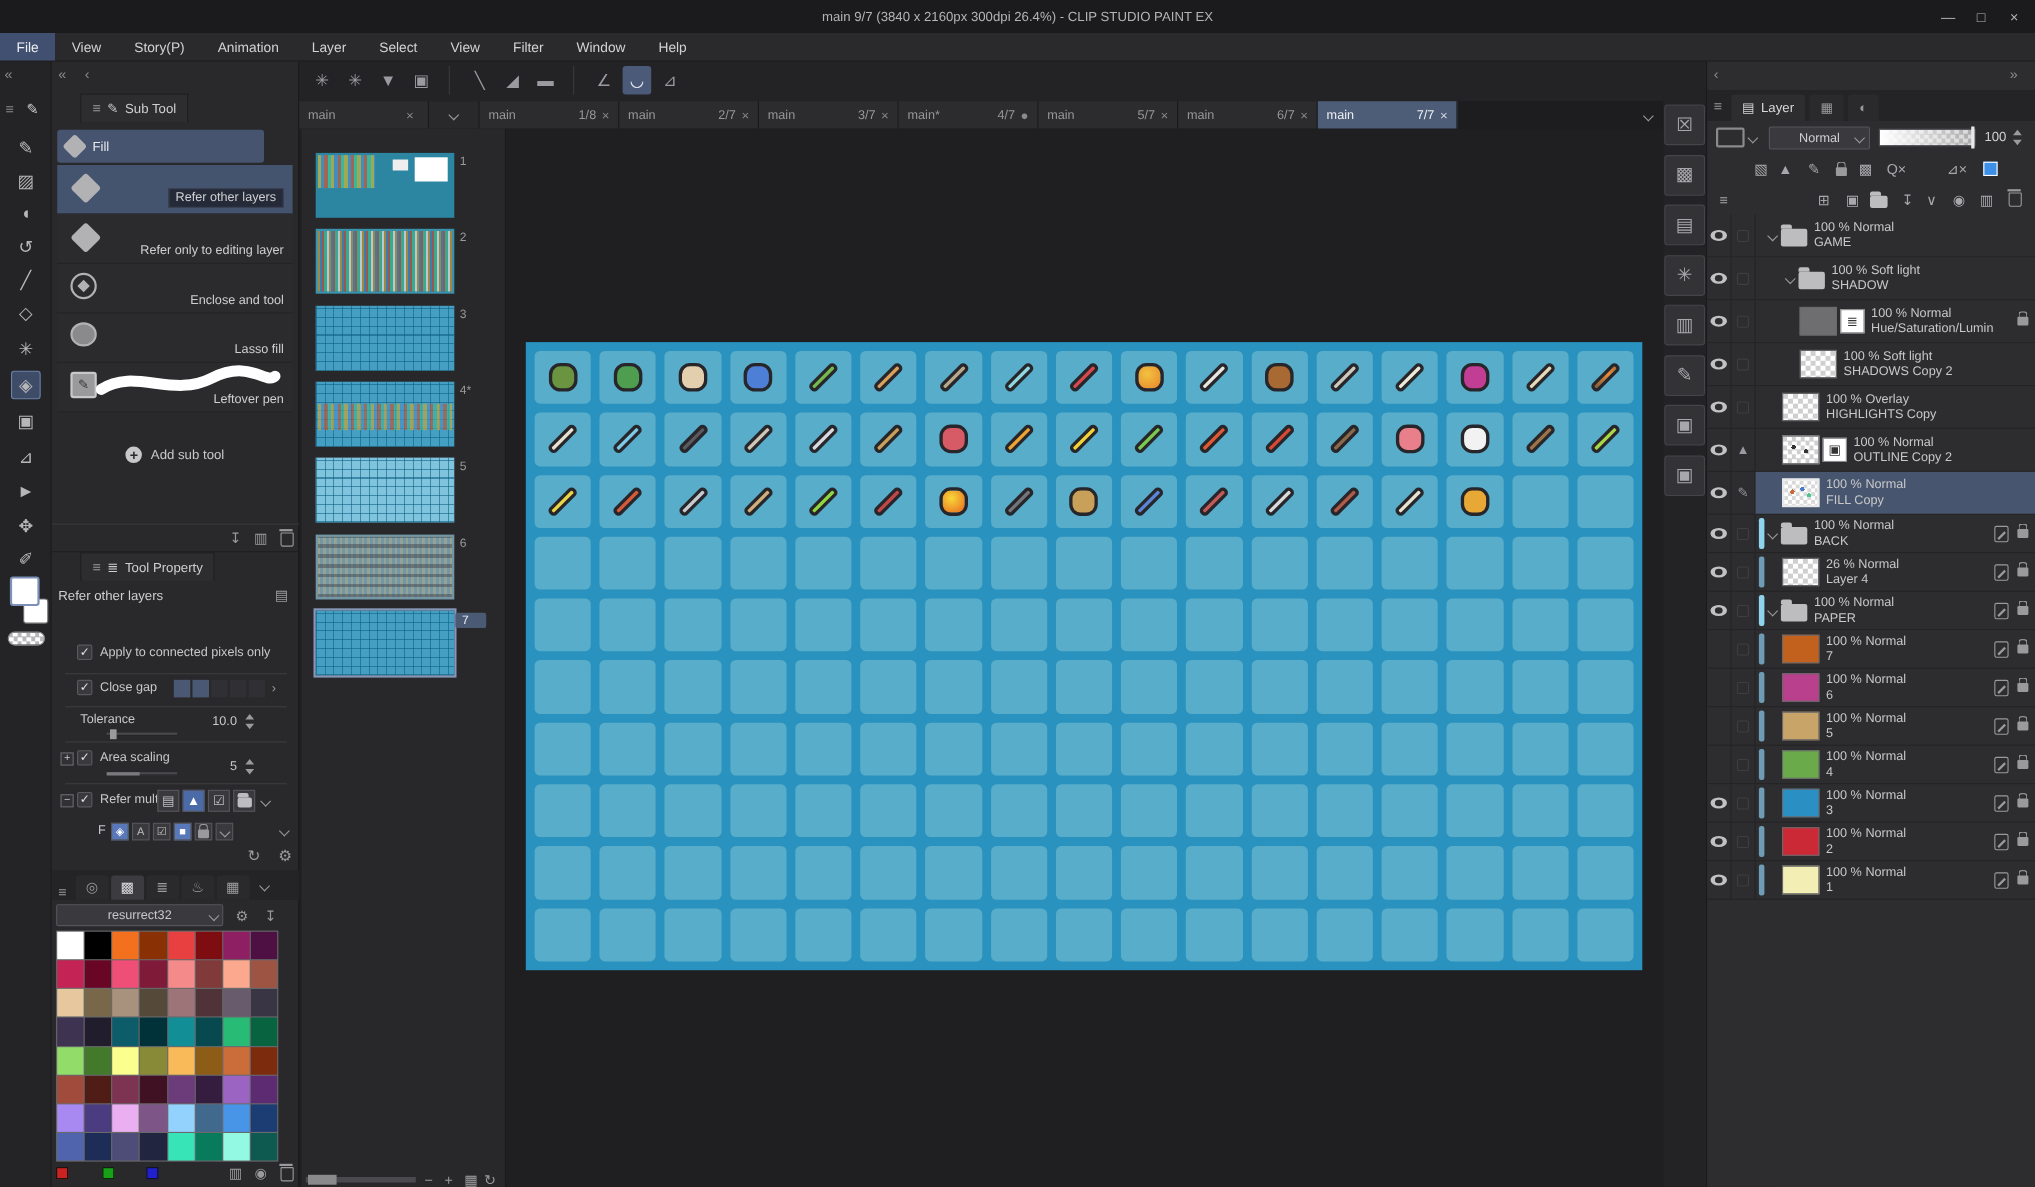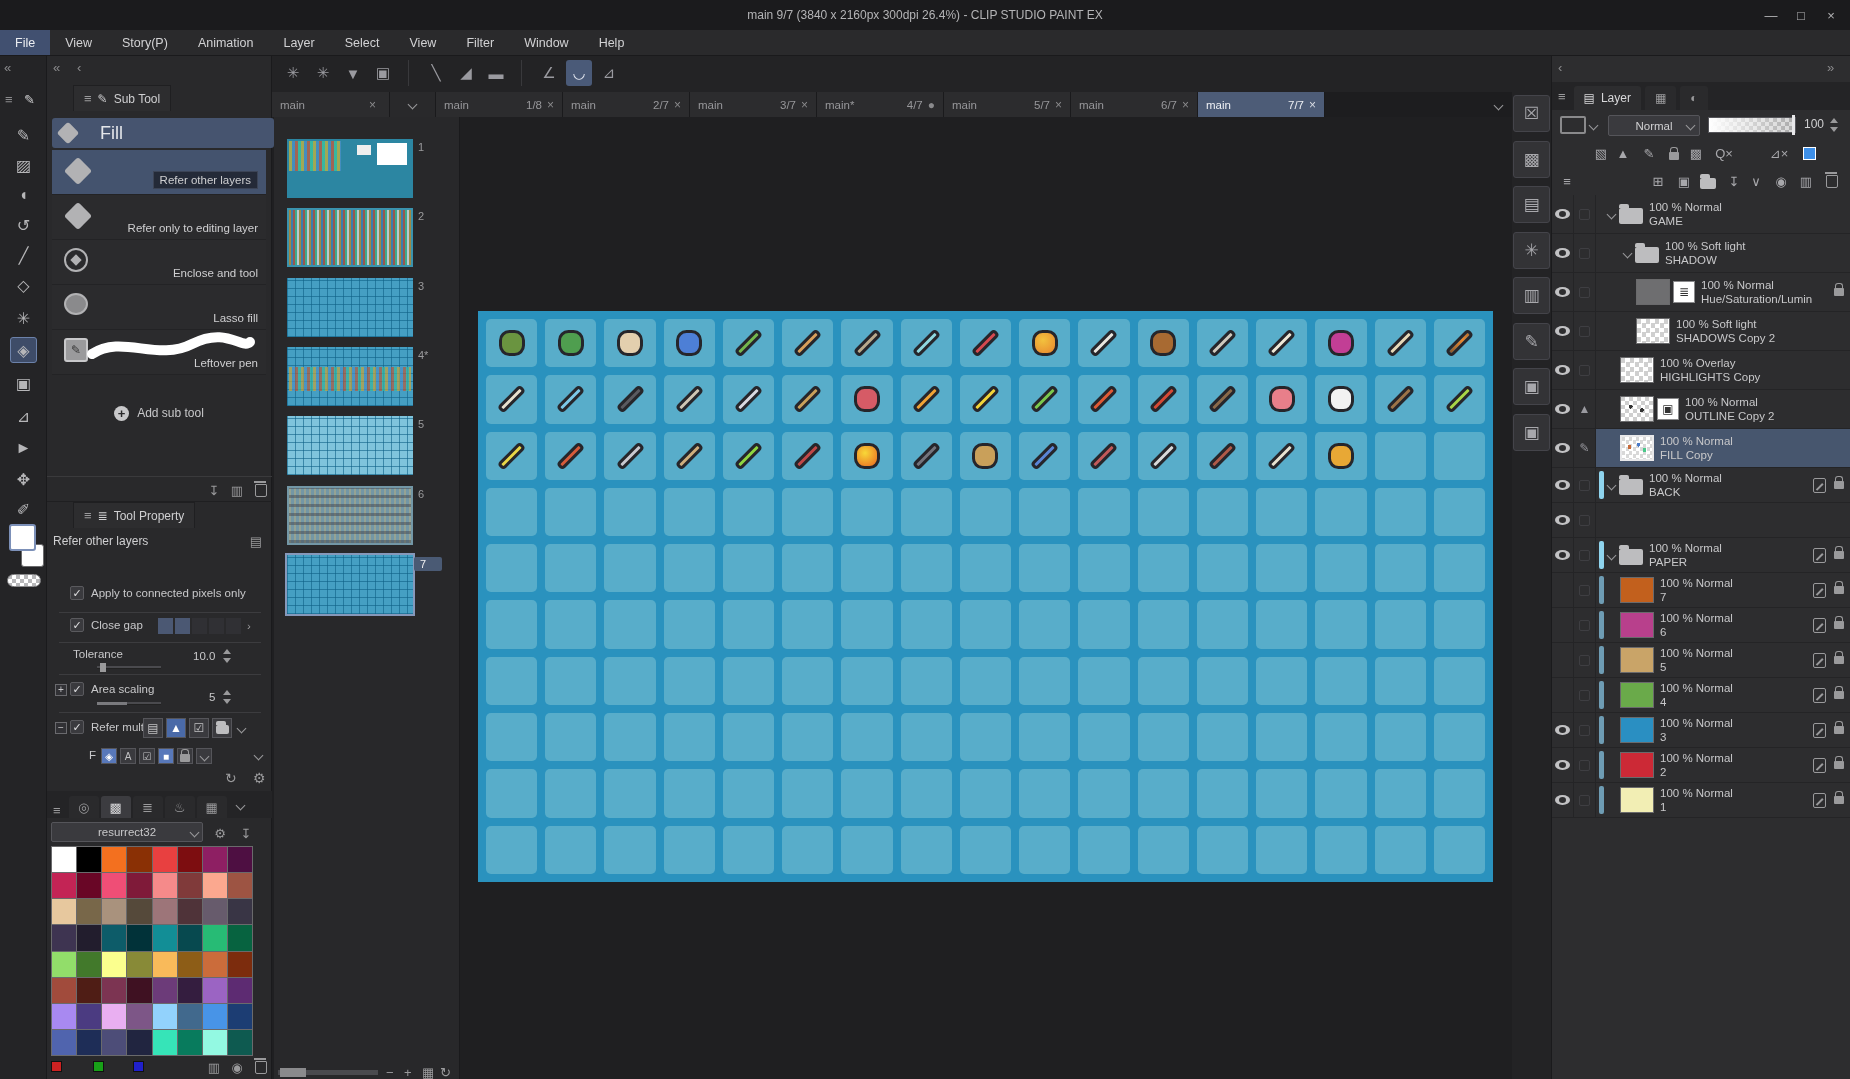--- a/index.html
+++ b/index.html
@@ -42,21 +42,21 @@
   .tool{position:absolute;left:10px;width:27px;height:26px;display:flex;align-items:center;justify-content:center;color:#b6b6b8;font-size:16px;}
   .tool.sel{background:#3e4c68;border:1px solid #6c82aa;border-radius:3px;}
   .swmain{position:absolute;left:9px;top:468px;width:27px;height:27px;background:#fff;border:2px solid #7c90b8;border-radius:3px;z-index:2;}
   .swsub{position:absolute;left:21px;top:488px;width:23px;height:23px;background:#fff;border:1px solid #6a6a6c;border-radius:3px;}
   .swtrans{position:absolute;left:7px;top:518px;width:34px;height:13px;border:1px solid #8a8a8c;border-radius:7px;background:conic-gradient(#fff 25%,#b8b8ba 0 50%,#fff 0 75%,#b8b8ba 0);background-size:8px 8px;}
 
   
   #leftdock{left:47px;top:56px;width:225px;height:1023px;background:#29292b;border-right:1px solid #1a1a1c;}
   .paneltab{position:absolute;display:flex;align-items:center;gap:6px;background:#2d2d2f;border:1px solid #1f1f21;border-bottom:none;padding:0 10px;height:26px;font-size:12px;color:#cfcfd1;}
   .hamb{color:#9a9a9c;font-size:13px;}
-  .stgroup{position:absolute;left:5px;top:62px;width:222px;height:30px;background:#46546f;border-radius:3px;display:flex;align-items:center;gap:24px;padding:0 8px;color:#e4e6ea;font-size:18px;}
+  .stgroup{position:absolute;left:5px;top:62px;width:188px;height:30px;background:#46546f;border-radius:3px;display:flex;align-items:center;gap:8px;padding:0 8px;color:#e4e6ea;font-size:12px;}
   .stitem{position:absolute;left:5px;width:214px;height:45px;background:#2b2b2d;border-bottom:1px solid #232325;}
   .stitem.sel{background:#44536e;}
   .stlabel{position:absolute;right:8px;bottom:5px;font-size:11.5px;color:#cfcfd1;}
   .stlabel.boxed{background:#242a38;border:1px solid #3c4456;padding:2px 6px;}
   .si{position:absolute;left:12px;top:8px;}
   .si-diamond{width:20px;height:20px;background:#b2b2b4;transform:rotate(45deg);border-radius:3px;margin:3px 0 0 4px;}
   .si-ring{width:24px;height:24px;border:2.5px solid #b2b2b4;border-radius:50%;}
   .si-ring::after{content:"";position:absolute;left:6px;top:6px;width:8px;height:8px;background:#b2b2b4;transform:rotate(45deg);}
   .si-blob{width:24px;height:22px;background:#8a8a8c;border:2px solid #b2b2b4;border-radius:50%;}
   .si-frame{width:24px;height:24px;background:#9a9a9c;border:2px solid #c8c8ca;border-radius:3px;display:flex;align-items:center;justify-content:center;color:#333;font-size:12px;}
@@ -1041,20 +1041,31 @@
             <span class="lock"></span>
           </div>
         </div>
         <div class="lrow" style="height: 35px;">
           <div class="c1">
             <span class="eye"></span>
           </div>
           <div class="c2">
             <span style="width: 11px; height: 11px; border: 1px solid rgb(62, 62, 66); border-radius: 2px;"></span>
           </div>
+          <div class="body">
+            <span class="pbar muted"></span>
+            <span style="width: 16px; flex: 0 0 auto;"></span>
+            <span class="lthumb checker"></span>
+            <div class="ltext">
+              <div class="l1">26 % Normal</div>
+              <div class="l2">Layer 4</div>
+            </div>
+            <span class="draft"></span>
+            <span class="lock"></span>
+          </div>
         </div>
         <div class="lrow" style="height: 35px;">
           <div class="c1">
             <span class="eye"></span>
           </div>
           <div class="c2">
             <span style="width: 11px; height: 11px; border: 1px solid rgb(62, 62, 66); border-radius: 2px;"></span>
           </div>
           <div class="body">
             <span class="pbar bright"></span>

